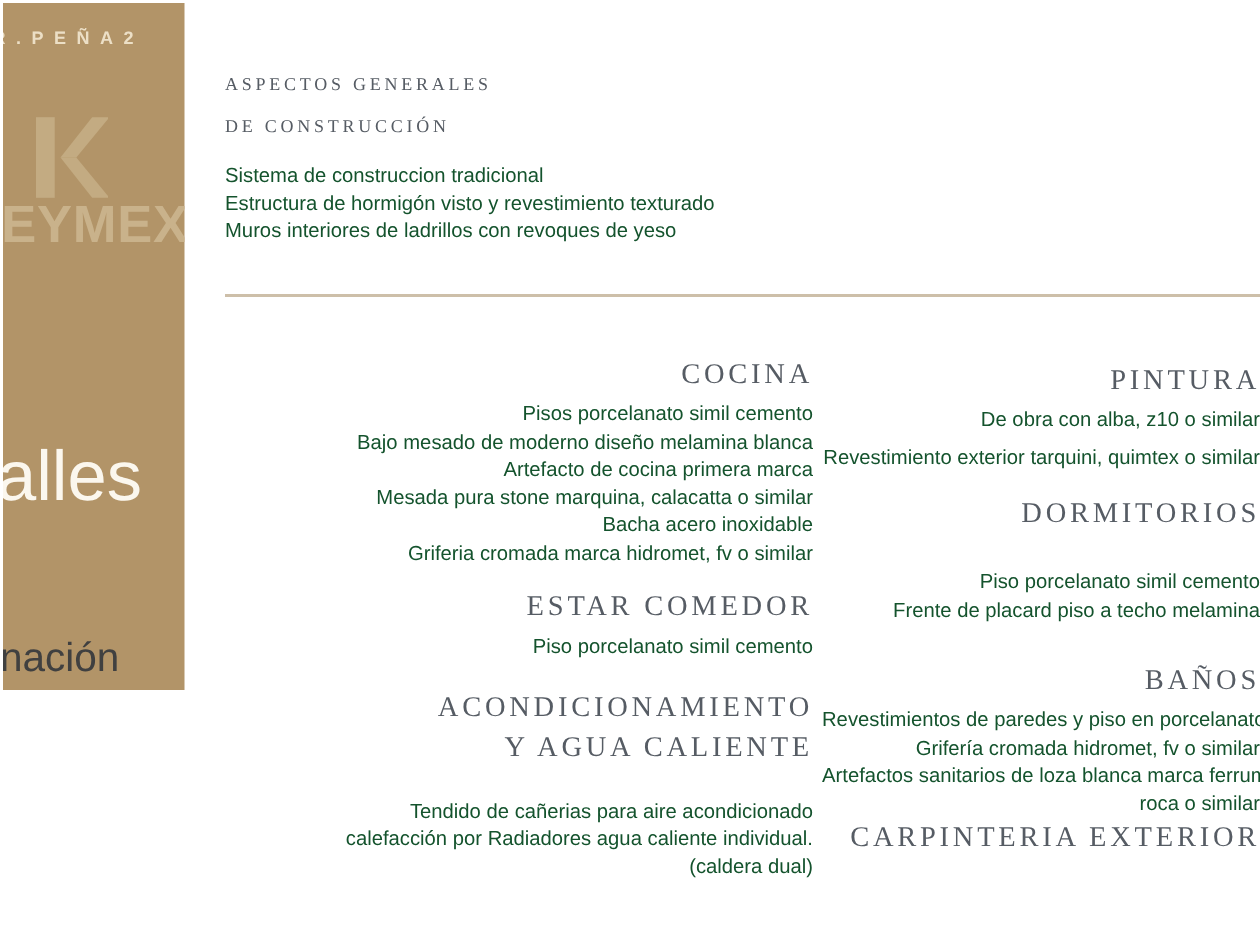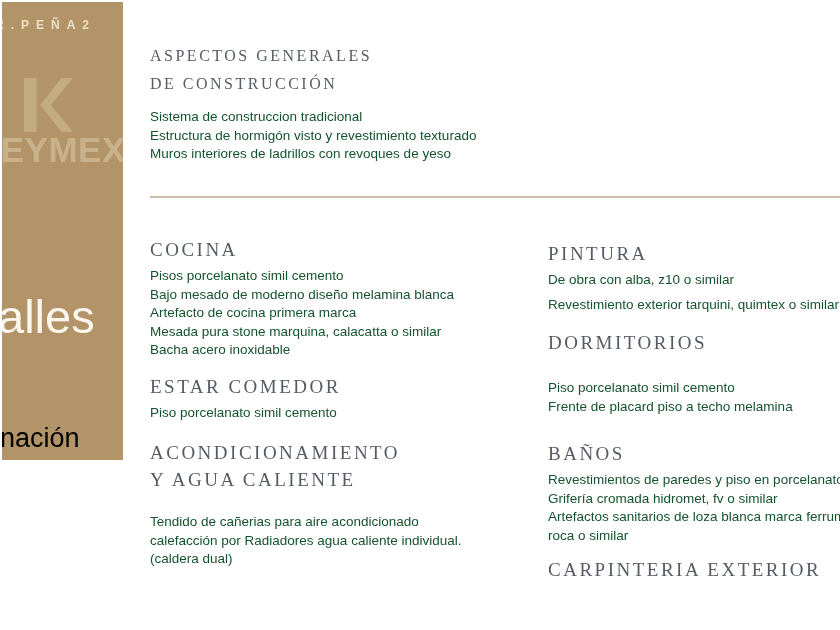--- a/index.html
+++ b/index.html
@@ -21,47 +21,47 @@
   .sb-wordmark{
     position:absolute;top:130px;left:-27px;white-space:nowrap;
     font-size:35px;font-weight:bold;letter-spacing:0.5px;color:#c9b28b;line-height:1;
   }
   .sb-headline{
     position:absolute;top:291px;left:-4px;white-space:nowrap;
     font-size:47px;font-weight:normal;color:#fbf7ee;line-height:1;
   }
   .sb-subheadline{
     position:absolute;top:423px;left:-2px;white-space:nowrap;
-    font-size:27px;font-weight:normal;color:#000000;line-height:1;
+    font-size:27px;font-weight:normal;color:#404040;line-height:1;
   }
   
   h1,h2{
     font-family:"Liberation Serif","DejaVu Serif",serif;font-weight:normal;
     color:#565c64;margin:0;letter-spacing:2.5px;
   }
-  h1{font-size:16px;line-height:28px;}
+  h1{font-size:12px;line-height:28px;}
   h2{font-size:19px;line-height:27px;}
   p.line{
     margin:0;font-size:13.5px;line-height:18.5px;color:#14532d;white-space:nowrap;
   }
   .header-block{position:absolute;left:150px;top:42px;width:400px;}
   .header-block .lines{margin-top:10px;}
   .divider{
     position:absolute;left:150px;top:196px;right:0;height:2px;background:#cdbfa9;
   }
-  .col{position:absolute;overflow:hidden;}
+  .col{position:absolute;overflow:hidden;text-align:right;}
   .col-left{left:150px;top:236px;width:392px;height:370px;}
   .col-right{left:548px;top:240px;width:292px;height:370px;}
   .sec .lines{margin-top:4px;}
   .col-left .sec:nth-child(2){margin-top:13px;}
   .col-left .sec:nth-child(3){margin-top:17px;}
   .col-left .sec:nth-child(3) .lines{margin-top:20px;}
   .col-right .sec:nth-child(2){margin-top:15px;}
   .col-right .sec:nth-child(3){margin-top:24px;}
-  .col-right .sec:nth-child(4){margin-top:11px;}
+  .col-right .sec:nth-child(4){}
   .col-right .sec:nth-child(1) .line:first-child{margin-bottom:6px;}
   .col-right .sec:nth-child(2) .lines{margin-top:23px;}
 </style>
 </head>
 <body>
 
 <aside class="sidebar">
   <div class="sb-toplabel">R.PEÑA2</div>
 
   <svg class="sb-logo" width="48" height="54" viewBox="0 0 50 56">
@@ -95,20 +95,21 @@
     <section class="sec">
       <h2>
         <div>COCINA</div>
       </h2>
       <div class="lines">
         <p class="line">Pisos porcelanato simil cemento</p>
         <p class="line">Bajo mesado de moderno diseño melamina blanca</p>
         <p class="line">Artefacto de cocina primera marca</p>
         <p class="line">Mesada pura stone marquina, calacatta o similar</p>
         <p class="line">Bacha acero inoxidable</p>
+        <p class="line">Griferia cromada marca hidromet, fv o similar</p>
       </div>
     </section>
     <section class="sec">
       <h2>
         <div>ESTAR COMEDOR</div>
       </h2>
       <div class="lines">
         <p class="line">Piso porcelanato simil cemento</p>
       </div>
     </section>

